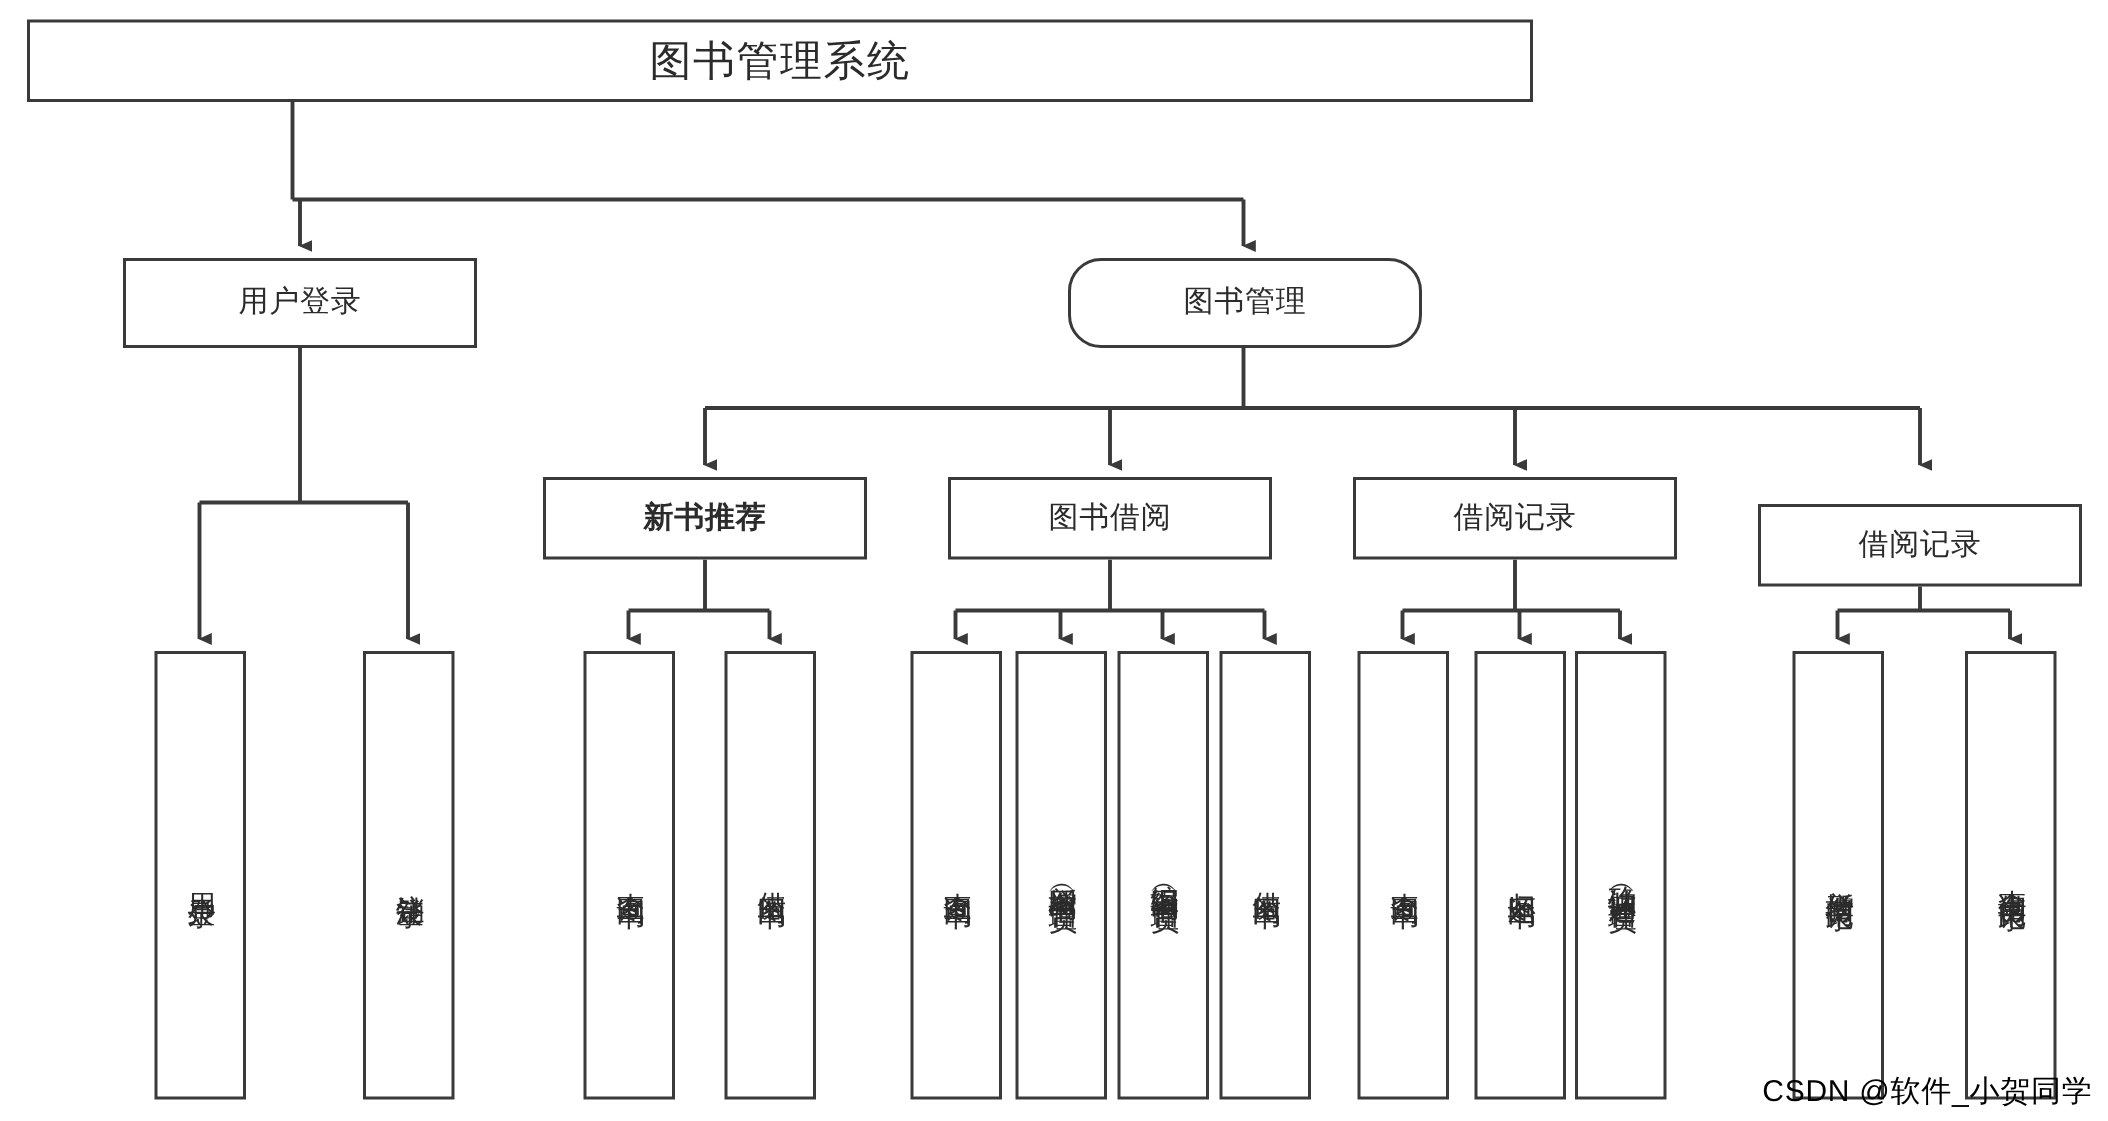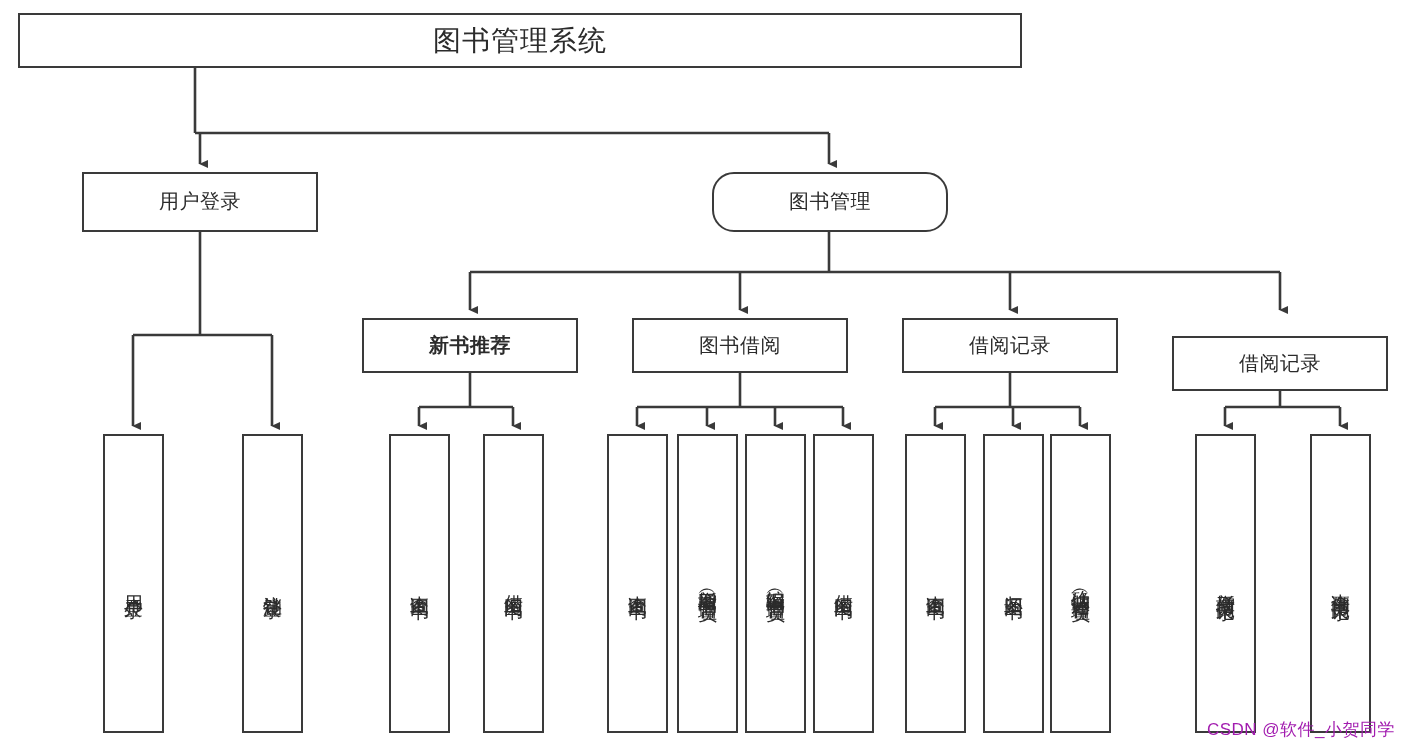--- a/index.html
+++ b/index.html
@@ -57,22 +57,22 @@
     text-orientation: upright;
     line-height: 1.06;
     letter-spacing: 2px;
     max-height: 100%;
     padding: 2px 0;
   }
   #watermark {
     position: absolute;
     right: 10px;
     bottom: 6px;
-    font-size: 17px;
-    color: #a21caf;
+    font-size: 20px;
+    color: #000000;
     letter-spacing: 0.5px;
     z-index: 3;
     white-space: nowrap;
     margin-top: 40px;
   }
 </style>
 </head>
 <body>
 
 <div id="diagram-root">

